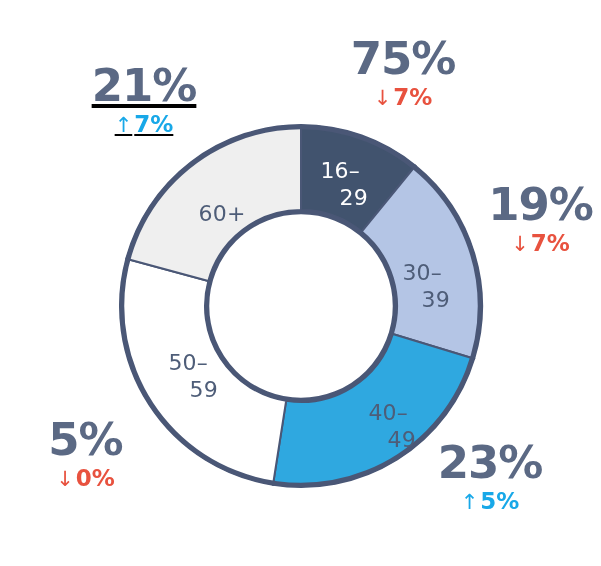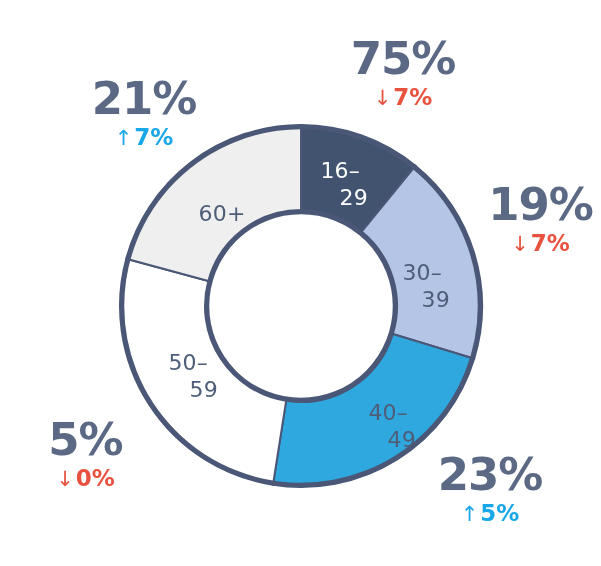--- a/index.html
+++ b/index.html
@@ -92,28 +92,28 @@
   <div class="callout" style="left:318px;top:36px;width:170px;">
     <span class="big">75%</span>
     <span class="delta down"><span class="arrow">↓</span><span>7%</span></span>
   </div>
 
   <div class="callout" style="left:478px;top:182px;width:125px;">
     <span class="big">19%</span>
     <span class="delta down"><span class="arrow">↓</span><span>7%</span></span>
   </div>
 
-  <div class="callout" style="left:420px;top:452px;width:140px;">
+  <div class="callout" style="left:420px;top:440px;width:140px;">
     <span class="big">23%</span>
     <span class="delta up"><span class="arrow">↑</span><span>5%</span></span>
   </div>
 
   <div class="callout" style="left:18px;top:417px;width:135px;">
     <span class="big">5%</span>
     <span class="delta down"><span class="arrow">↓</span><span>0%</span></span>
   </div>
 
-  <div class="callout" style="left:74px;top:76px;width:140px;">
+  <div class="callout" style="left:74px;top:63px;width:140px;text-decoration:underline;">
     <span class="big">21%</span>
     <span class="delta up"><span class="arrow">↑</span><span>7%</span></span>
   </div>
 
 </div>
 
 </body></html>

